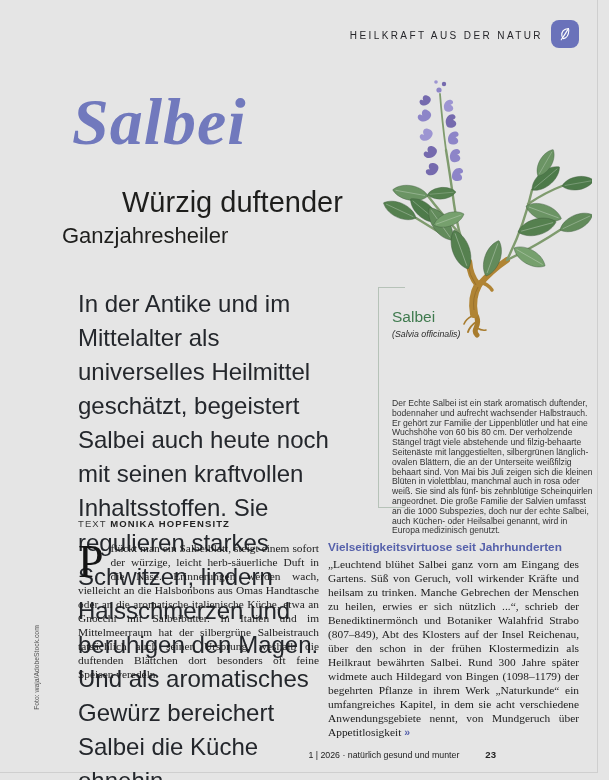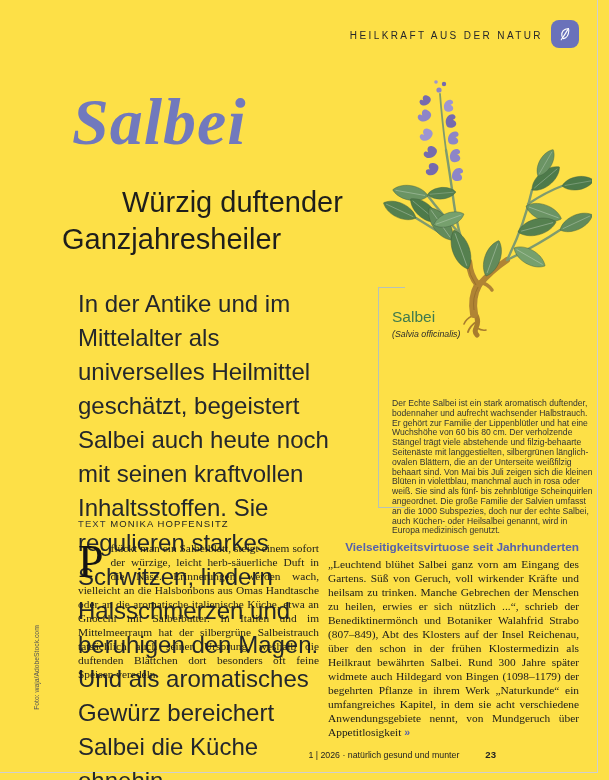--- a/index.html
+++ b/index.html
@@ -1,34 +1,34 @@
 <!DOCTYPE html>
 <html lang="de"><head>
 <meta charset="utf-8">
 <style>
   html,body{margin:0;padding:0;background:#fff;}
-  .page{position:relative;width:609px;height:780px;background:#fde047;overflow:hidden;
+  .page{position:relative;width:609px;height:780px;background:#e5e5e5;overflow:hidden;
         font-family:"Liberation Sans",sans-serif;}
   .edge-right{position:absolute;left:597px;top:0;width:1px;height:773px;background:#cfcfcf;}
   .edge-bottom{position:absolute;left:0;top:772px;width:598px;height:1px;background:#cfcfcf;}
 
   .kicker{position:absolute;top:30px;left:0;width:543px;text-align:right;
           font-size:10px;font-weight:500;letter-spacing:2.4px;color:#26262a;}
   .badge{position:absolute;top:20px;left:551px;width:28px;height:28px;border-radius:8px;
          background:#6a72ba;display:flex;align-items:center;justify-content:center;}
 
   .title{position:absolute;top:84px;left:72px;font-family:"Liberation Serif",serif;
          font-style:italic;font-weight:bold;font-size:66px;color:#7179bd;letter-spacing:1px;}
   .sub1{position:absolute;top:186px;left:122px;font-size:29px;font-weight:400;color:#1e1e1c;}
-  .sub2{position:absolute;top:223px;left:62px;font-size:29px;font-weight:300;color:#1e1e1c;}
+  .sub2{position:absolute;top:223px;left:62px;font-size:22px;font-weight:300;color:#1e1e1c;}
 
   .intro{position:absolute;top:287px;left:78px;width:258px;
          font-size:24px;line-height:1.42;font-weight:300;color:#24272c;}
   .byline{position:absolute;top:518px;left:78px;font-size:9.5px;letter-spacing:1.1px;color:#3a3a3a;}
-  .byline b{font-weight:400;color:#222;}
+  .byline b{font-weight:700;color:#222;}
 
   .plant{position:absolute;left:368px;top:62px;width:224px;height:276px;}
 
   .bracket-v{position:absolute;left:378px;top:287px;width:1px;height:221px;background:#b6c2b8;}
   .bracket-h-top{position:absolute;left:378px;top:287px;width:27px;height:1px;background:#b6c2b8;}
   .bracket-h-bot{position:absolute;left:378px;top:507px;width:27px;height:1px;background:#b6c2b8;}
 
   .cap-title{position:absolute;left:392px;top:308px;font-size:15.5px;color:#3f7a4e;}
   .cap-sub{position:absolute;left:392px;top:329px;font-size:8.8px;font-style:italic;color:#2b2b2b;}
   .cap-body{position:absolute;left:392px;top:351px;width:203px;
@@ -36,21 +36,21 @@
 
   .col1{position:absolute;left:78px;top:541px;width:241px;
         font-family:"Liberation Serif",serif;font-size:11.4px;line-height:1.23;
         text-align:justify;color:#1b1b1b;}
   .col1 p{margin:0;}
   .dropcap{float:left;font-family:"Liberation Serif",serif;font-size:46px;line-height:37px;
            padding:2px 7px 0 0;color:#141414;}
   .ital{}
 
   .col2{position:absolute;left:328px;top:540px;width:251px;}
-  .col2-head{margin:0 0 3px 0;font-size:11.8px;font-weight:700;color:#5661ab;text-align:right;}
+  .col2-head{margin:0 0 3px 0;font-size:11.8px;font-weight:700;color:#5661ab;}
   .col2-body{font-family:"Liberation Serif",serif;font-size:11.4px;line-height:1.23;
              text-align:justify;color:#1b1b1b;margin:0;}
   .cont{color:#5661ab;font-weight:bold;font-family:"Liberation Sans",sans-serif;font-size:10.5px;letter-spacing:-1px;}
 
   .footer{position:absolute;top:749px;left:0;width:496px;text-align:right;
           font-size:8.8px;color:#222;}
   .footer .pagenum{font-weight:700;font-size:9.6px;padding-left:26px;}
 
   .credit{position:absolute;left:-34px;top:664px;width:140px;text-align:center;
           font-size:6.8px;color:#555;transform:rotate(-90deg);}

